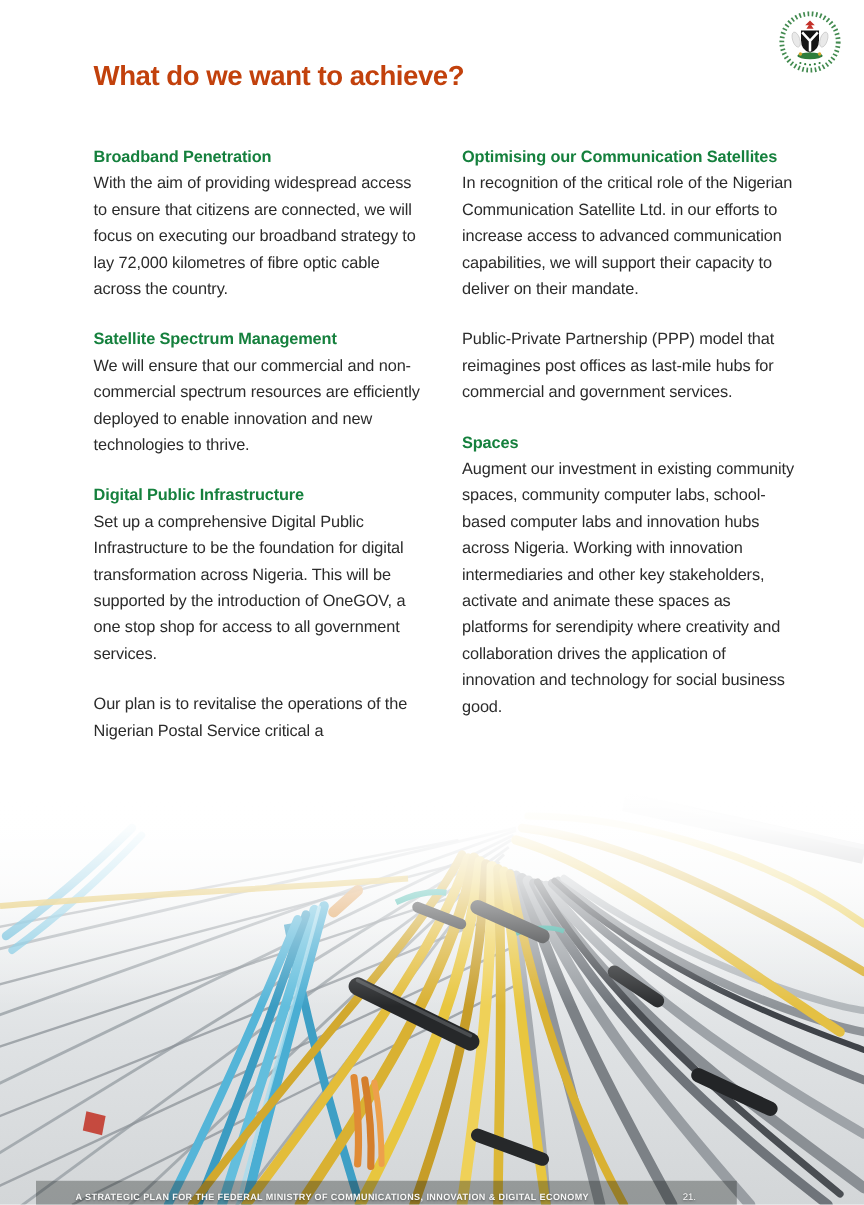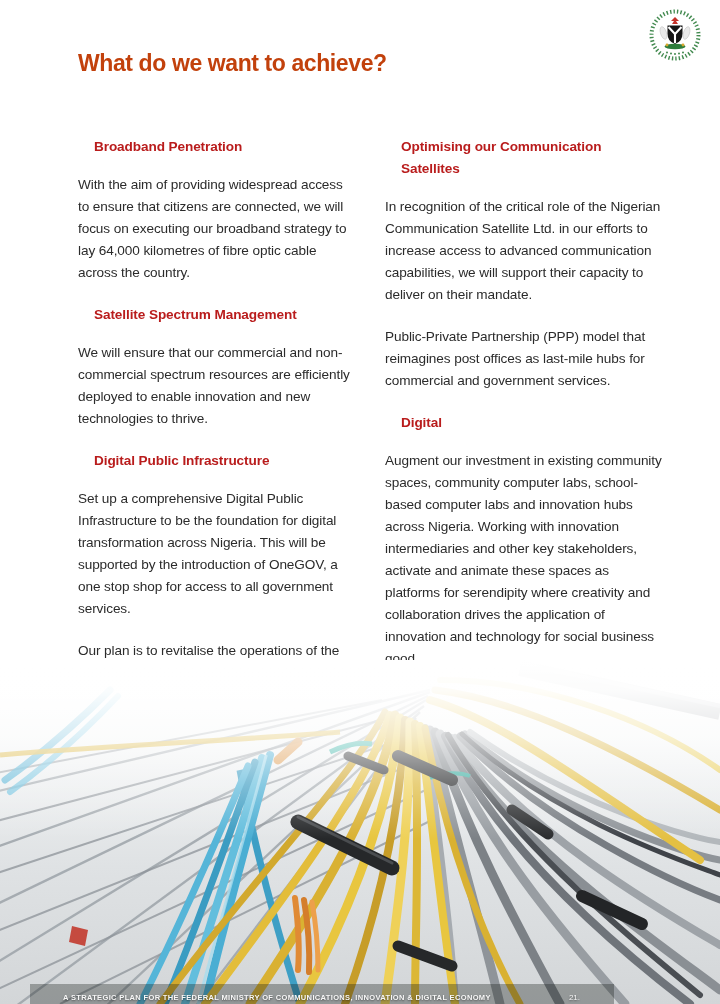--- a/index.html
+++ b/index.html
@@ -10,21 +10,21 @@
   .page-title{position:absolute;left:78px;top:50px;font-size:23px;font-weight:bold;
     color:#c2410c;letter-spacing:-0.4px;}
 
   .seal{position:absolute;left:647px;top:7px;width:56px;height:56px;}
 
   .col{position:absolute;top:120px;font-size:13.6px;line-height:22px;color:#2b2b2b;
     letter-spacing:-0.1px;}
   .col-left{left:78px;width:278px;}
   .col-right{left:385px;width:281px;}
   .section{margin:0 0 20px 0;}
-  .section h3{font-size:13.6px;line-height:22px;margin:16px;font-weight:bold;color:#b91c1c;}
+  .section h3{font-size:13.6px;line-height:22px;margin:0;font-weight:bold;color:#15803d;}
   .section p{margin:0;}
 
   .photo{position:absolute;left:0;top:660px;width:720px;height:344px;overflow:hidden;
     background:linear-gradient(to bottom,#ffffff 0%,#eef0f1 30%,#dfe2e4 60%,#d3d6d8 100%);}
   .photo svg{position:absolute;left:0;top:0;}
   .fog{position:absolute;inset:0;pointer-events:none;
     background:linear-gradient(to bottom,rgba(255,255,255,1) 0%,rgba(255,255,255,.96) 9%,
       rgba(255,255,255,.72) 22%,rgba(255,255,255,.35) 36%,rgba(255,255,255,0) 52%);}
   .footer-band{position:absolute;left:0;top:324px;width:584px;height:26px;
     background:rgba(22,27,24,.33);display:flex;align-items:center;margin-left:30px;}
@@ -63,21 +63,21 @@
         <circle cx="24" cy="46.5" r="0.9"></circle>
       <circle cx="28" cy="47" r="0.9"></circle>
         <circle cx="32" cy="46.5" r="0.9"></circle>
       <circle cx="36" cy="45.5" r="0.9"></circle>
     </g>
   </svg>
 
   <div class="col col-left">
     <div class="section">
       <h3>Broadband Penetration</h3>
-      <p>With the aim of providing widespread access to ensure that citizens are connected, we will focus on executing our broadband strategy to lay 64,000 kilometres of fibre optic cable across the country.</p>
+      <p>With the aim of providing widespread access to ensure that citizens are connected, we will focus on executing our broadband strategy to lay 72,000 kilometres of fibre optic cable across the country.</p>
     </div>
     <div class="section">
       <h3>Satellite Spectrum Management</h3>
       <p>We will ensure that our commercial and non-commercial spectrum resources are efficiently deployed to enable innovation and new technologies to thrive.</p>
     </div>
     <div class="section">
       <h3>Digital Public Infrastructure</h3>
       <p>Set up a comprehensive Digital Public Infrastructure to be the foundation for digital transformation across Nigeria. This will be supported by the introduction of OneGOV, a one stop shop for access to all government services.</p>
     </div>
     <div class="section">
@@ -87,21 +87,21 @@
 
   <div class="col col-right">
     <div class="section">
       <h3>Optimising our Communication Satellites</h3>
       <p>In recognition of the critical role of the Nigerian Communication Satellite Ltd. in our efforts to increase access to advanced communication capabilities, we will support their capacity to deliver on their mandate.</p>
     </div>
     <div class="section">
       <p>Public-Private Partnership (PPP) model that reimagines post offices as last-mile hubs for commercial and government services.</p>
     </div>
     <div class="section">
-      <h3>Digital</h3>
+      <h3>Spaces</h3>
       <p>Augment our investment in existing community spaces, community computer labs, school-based computer labs and innovation hubs across Nigeria. Working with innovation intermediaries and other key stakeholders, activate and animate these spaces as platforms for serendipity where creativity and collaboration drives the application of innovation and technology for social business good.</p>
     </div>
   </div>
 
   <div class="photo">
     <svg width="720" height="344" viewBox="0 0 720 344">
 
       <g stroke="#99a0a6" stroke-width="2.4" opacity="0.8">
         <path d="M430,30 L-40,140"></path>
           <path d="M430,32 L-40,200"></path>

